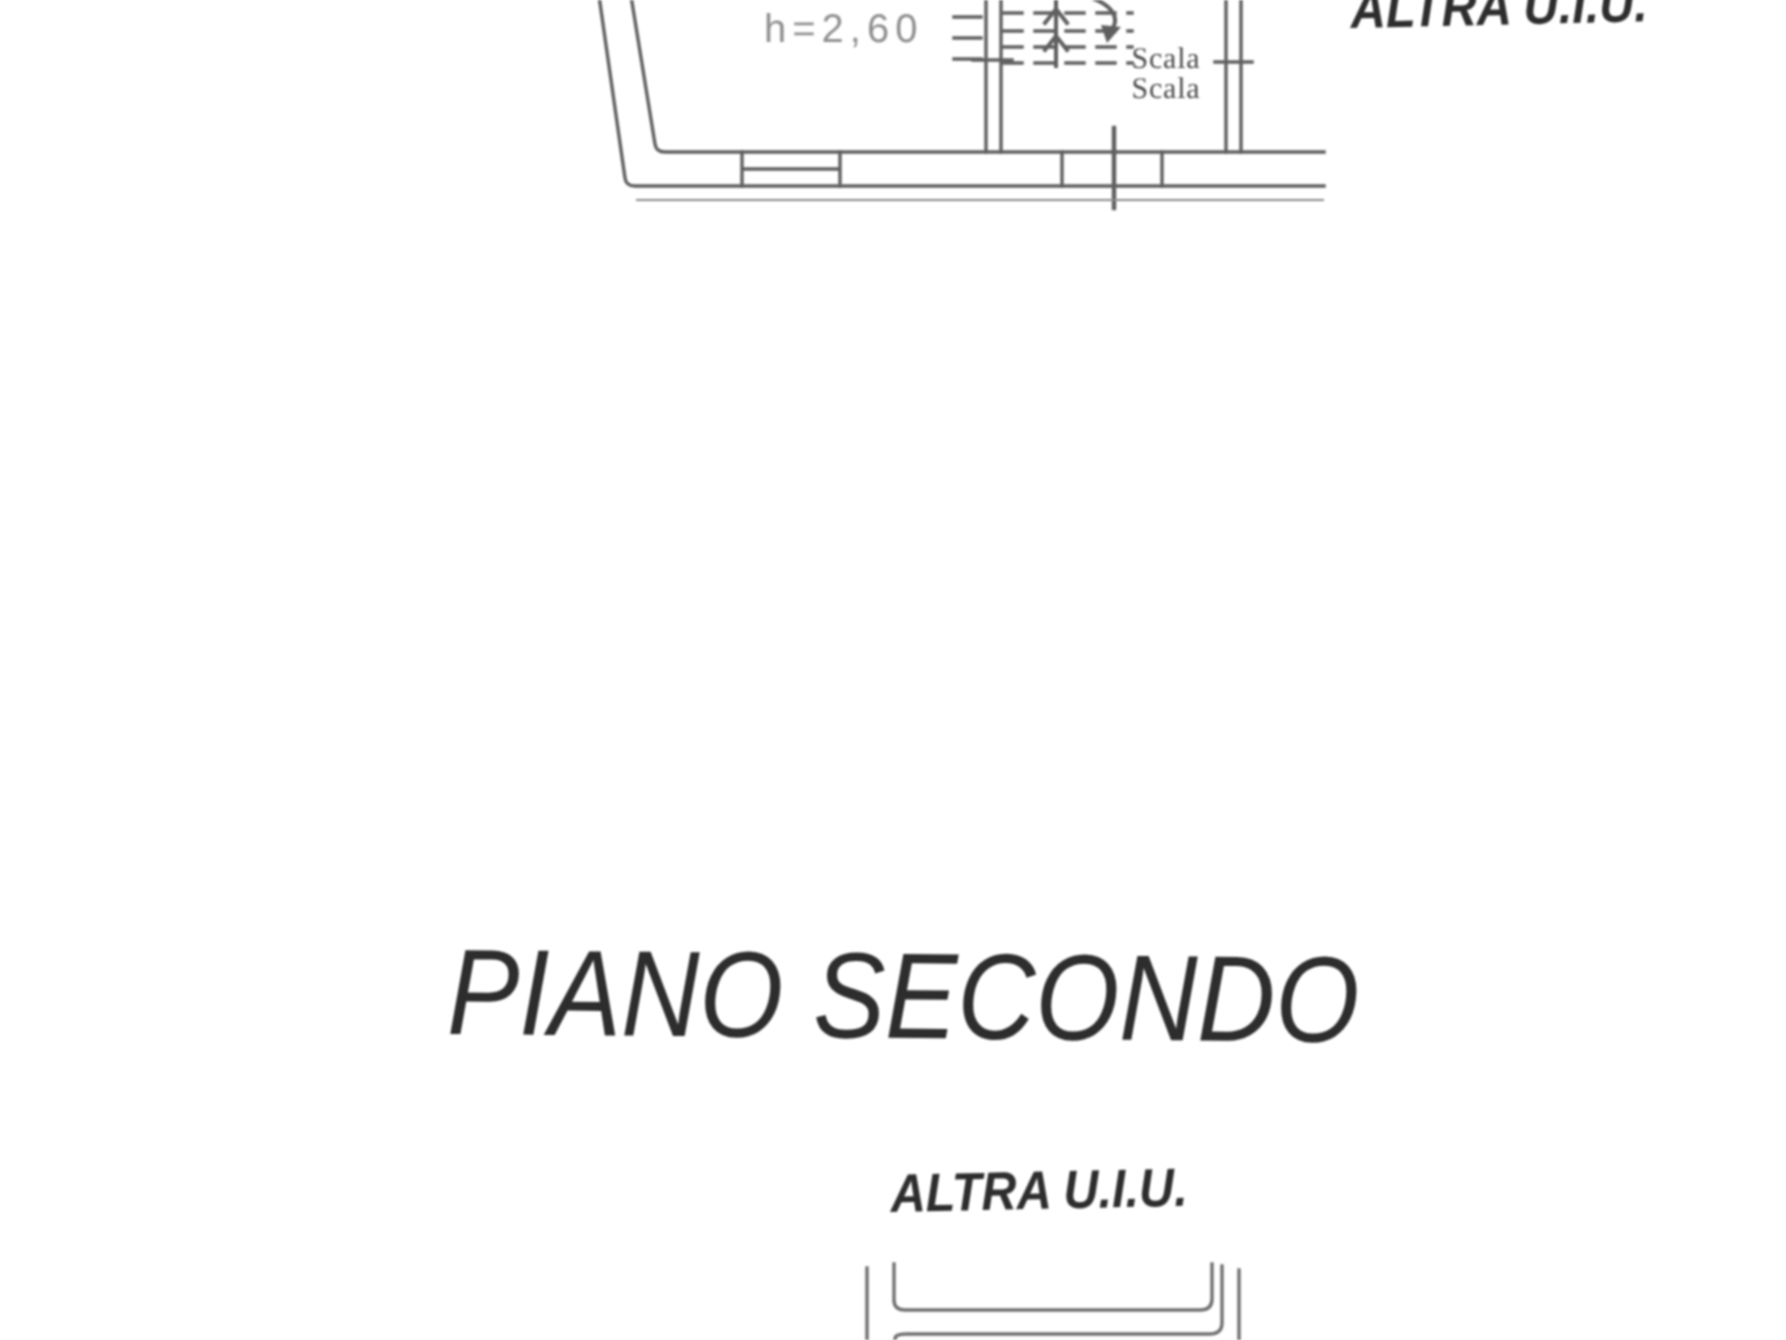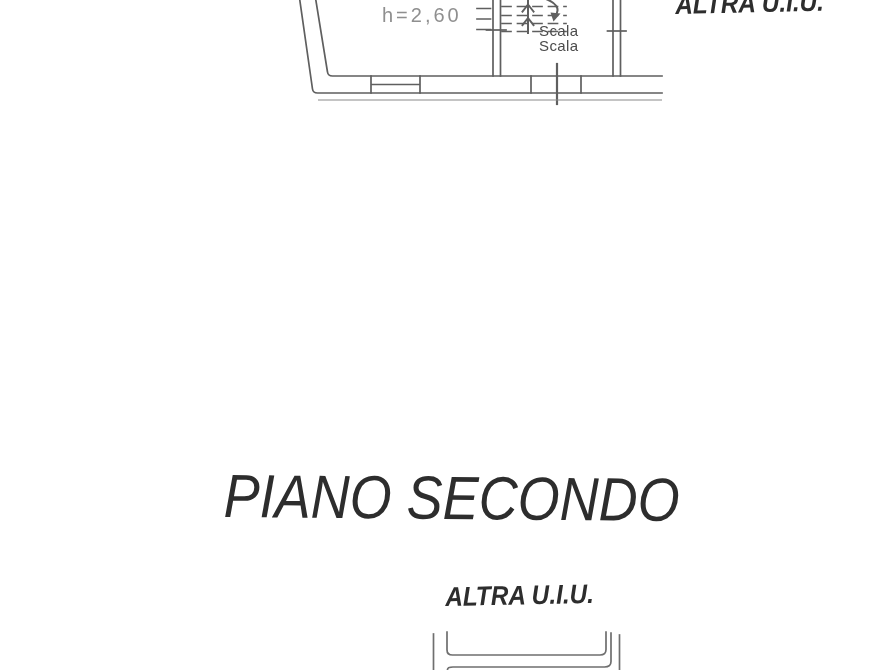--- a/index.html
+++ b/index.html
@@ -35,25 +35,26 @@
   .h-label {
     left: 348px;
     top: 4px;
     font-size: 20px;
     letter-spacing: 3px;
   }
   .scala-label {
     left: 505px;
     top: 23px;
     width: 88px;
-    text-align: left;
+    text-align: center;
     font-size: 15px;
     line-height: 15px;
     letter-spacing: 0.4px;
     white-space: normal;
+    font-family: Liberation Serif, serif;
   }
   .altra-top {
     left: 641px;
     top: -10px;
     font-size: 27px;
     font-style: italic;
     font-weight: bold;
     transform: rotate(-1.3deg) scaleX(0.9);
     transform-origin: left top;
   }

